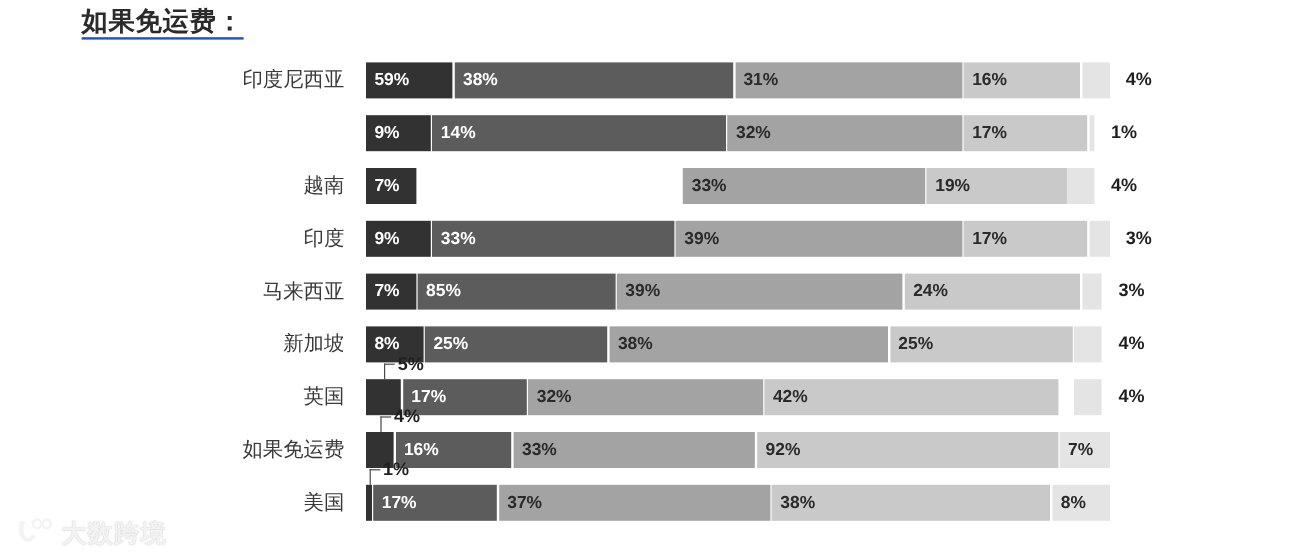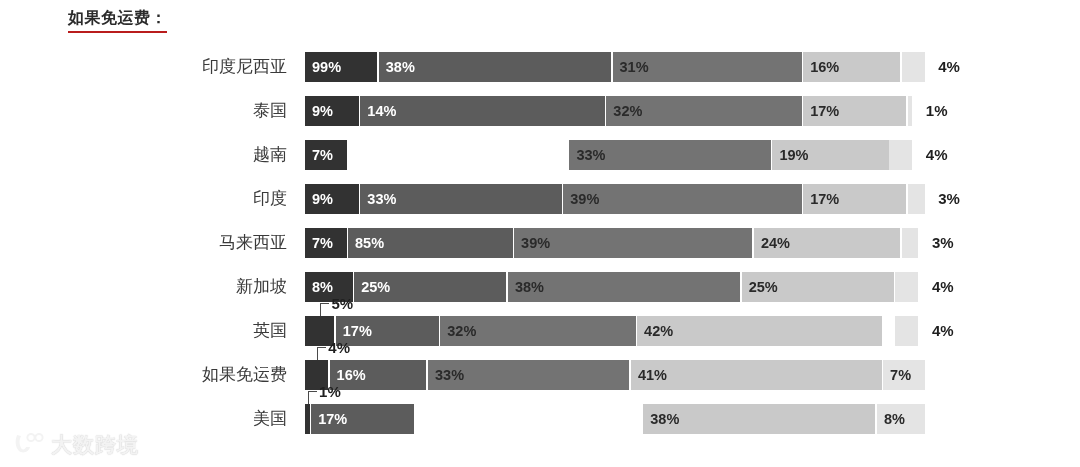--- a/index.html
+++ b/index.html
@@ -21,26 +21,26 @@
     left: 0; top: 0;
     width: 1080px;
     height: 467px;
   }
 
   
   .chart-title {
     position: absolute;
     left: 68px;
     top: 8px;
-    font-size: 16px;
+    font-size: 22px;
     font-weight: bold;
     letter-spacing: 0.5px;
     color: #2b2b2b;
     padding-bottom: 3px;
-    border-bottom: 2px solid #b91c1c;
+    border-bottom: 2px solid #1d4ed8;
     line-height: 20px;
     white-space: nowrap;
   }
 
   
   .rows {
     position: absolute;
     left: 0;
     top: 52px;
     width: 1080px;
@@ -83,21 +83,21 @@
   .seg .seg-label {
     position: absolute;
     left: 7px;
     top: 0;
     line-height: 30px;
   }
 
   
   .tone0 { background: #323232; color: #ffffff; }
   .tone1 { background: #5c5c5c; color: #ffffff; }
-  .tone2 { background: #737373; color: #2a2a2a; }
+  .tone2 { background: #a3a3a3; color: #2a2a2a; }
   .tone3 { background: #c9c9c9; color: #2a2a2a; }
   .tone4 { background: #e4e4e4; color: #2a2a2a; }
 
   
   .outside-label {
     position: absolute;
     top: 0;
     height: 30px;
     line-height: 30px;
     font-size: 15px;
@@ -163,37 +163,36 @@
 
 <div id="chart-root">
 
   <div class="chart-title">如果免运费：</div>
 
   <div class="rows">
       <div class="chart-row">
         <div class="row-label">印度尼西亚</div>
         <div class="bar-area">
           <div class="seg tone0" style="left: 0px; width: 72.3px;">
-            <span class="seg-label">99%</span>
+            <span class="seg-label">59%</span>
           </div>
           <div class="seg tone1" style="left: 73.8px; width: 232.2px;">
             <span class="seg-label">38%</span>
           </div>
           <div class="seg tone2" style="left: 307.5px; width: 189.15px;">
             <span class="seg-label">31%</span>
           </div>
           <div class="seg tone3" style="left: 498.15px; width: 96.9px;">
             <span class="seg-label">16%</span>
           </div>
           <div class="seg tone4" style="left: 596.55px; width: 23.1px;"></div>
           <div class="outside-label" style="left: 633.15px;">4%</div>
         </div>
       </div>
       <div class="chart-row">
-        <div class="row-label">泰国</div>
         <div class="bar-area">
           <div class="seg tone0" style="left: 0px; width: 53.85px;">
             <span class="seg-label">9%</span>
           </div>
           <div class="seg tone1" style="left: 55.35px; width: 244.5px;">
             <span class="seg-label">14%</span>
           </div>
           <div class="seg tone2" style="left: 301.35px; width: 195.3px;">
             <span class="seg-label">32%</span>
           </div>
@@ -308,38 +307,41 @@
             <span class="leader-h"></span>
             <span class="callout-label">4%</span>
           </div>
           <div class="seg tone1" style="left: 24.6px; width: 96.9px;">
             <span class="seg-label">16%</span>
           </div>
           <div class="seg tone2" style="left: 123px; width: 201.45px;">
             <span class="seg-label">33%</span>
           </div>
           <div class="seg tone3" style="left: 325.95px; width: 250.65px;">
-            <span class="seg-label">41%</span>
+            <span class="seg-label">92%</span>
           </div>
           <div class="seg tone4" style="left: 578.1px; width: 41.55px;">
             <span class="seg-label">7%</span>
           </div>
         </div>
       </div>
       <div class="chart-row">
         <div class="row-label">美国</div>
         <div class="bar-area">
           <div class="seg tone0" style="left: 0px; width: 4.65px;"></div>
           <div class="callout" style="left: 3.075px;">
             <span class="leader-v"></span>
             <span class="leader-h"></span>
             <span class="callout-label">1%</span>
           </div>
           <div class="seg tone1" style="left: 6.15px; width: 103.05px;">
             <span class="seg-label">17%</span>
+          </div>
+          <div class="seg tone2" style="left: 110.7px; width: 226.05px;">
+            <span class="seg-label">37%</span>
           </div>
           <div class="seg tone3" style="left: 338.25px; width: 232.2px;">
             <span class="seg-label">38%</span>
           </div>
           <div class="seg tone4" style="left: 571.95px; width: 47.7px;">
             <span class="seg-label">8%</span>
           </div>
         </div>
       </div>
     </div>

